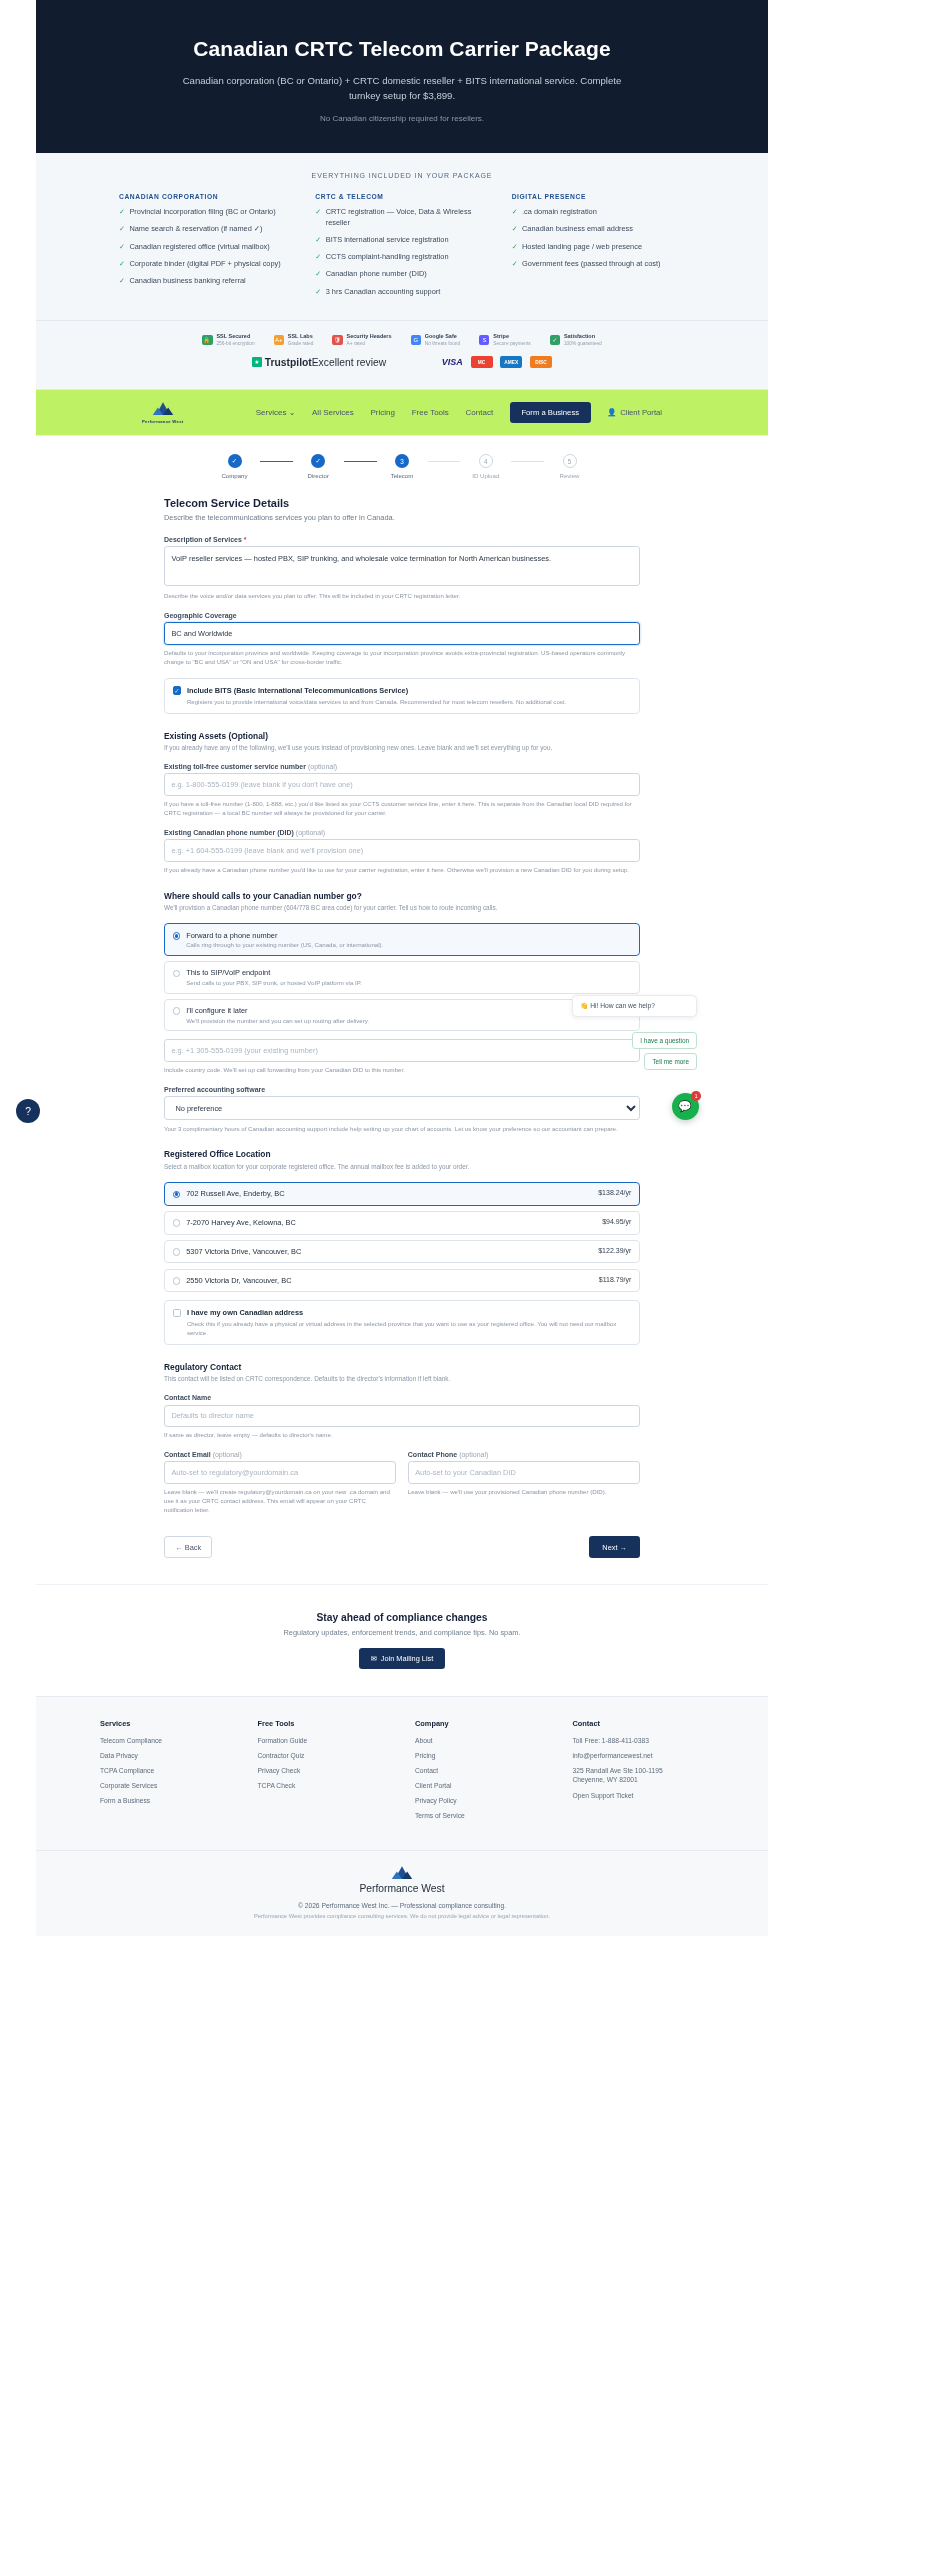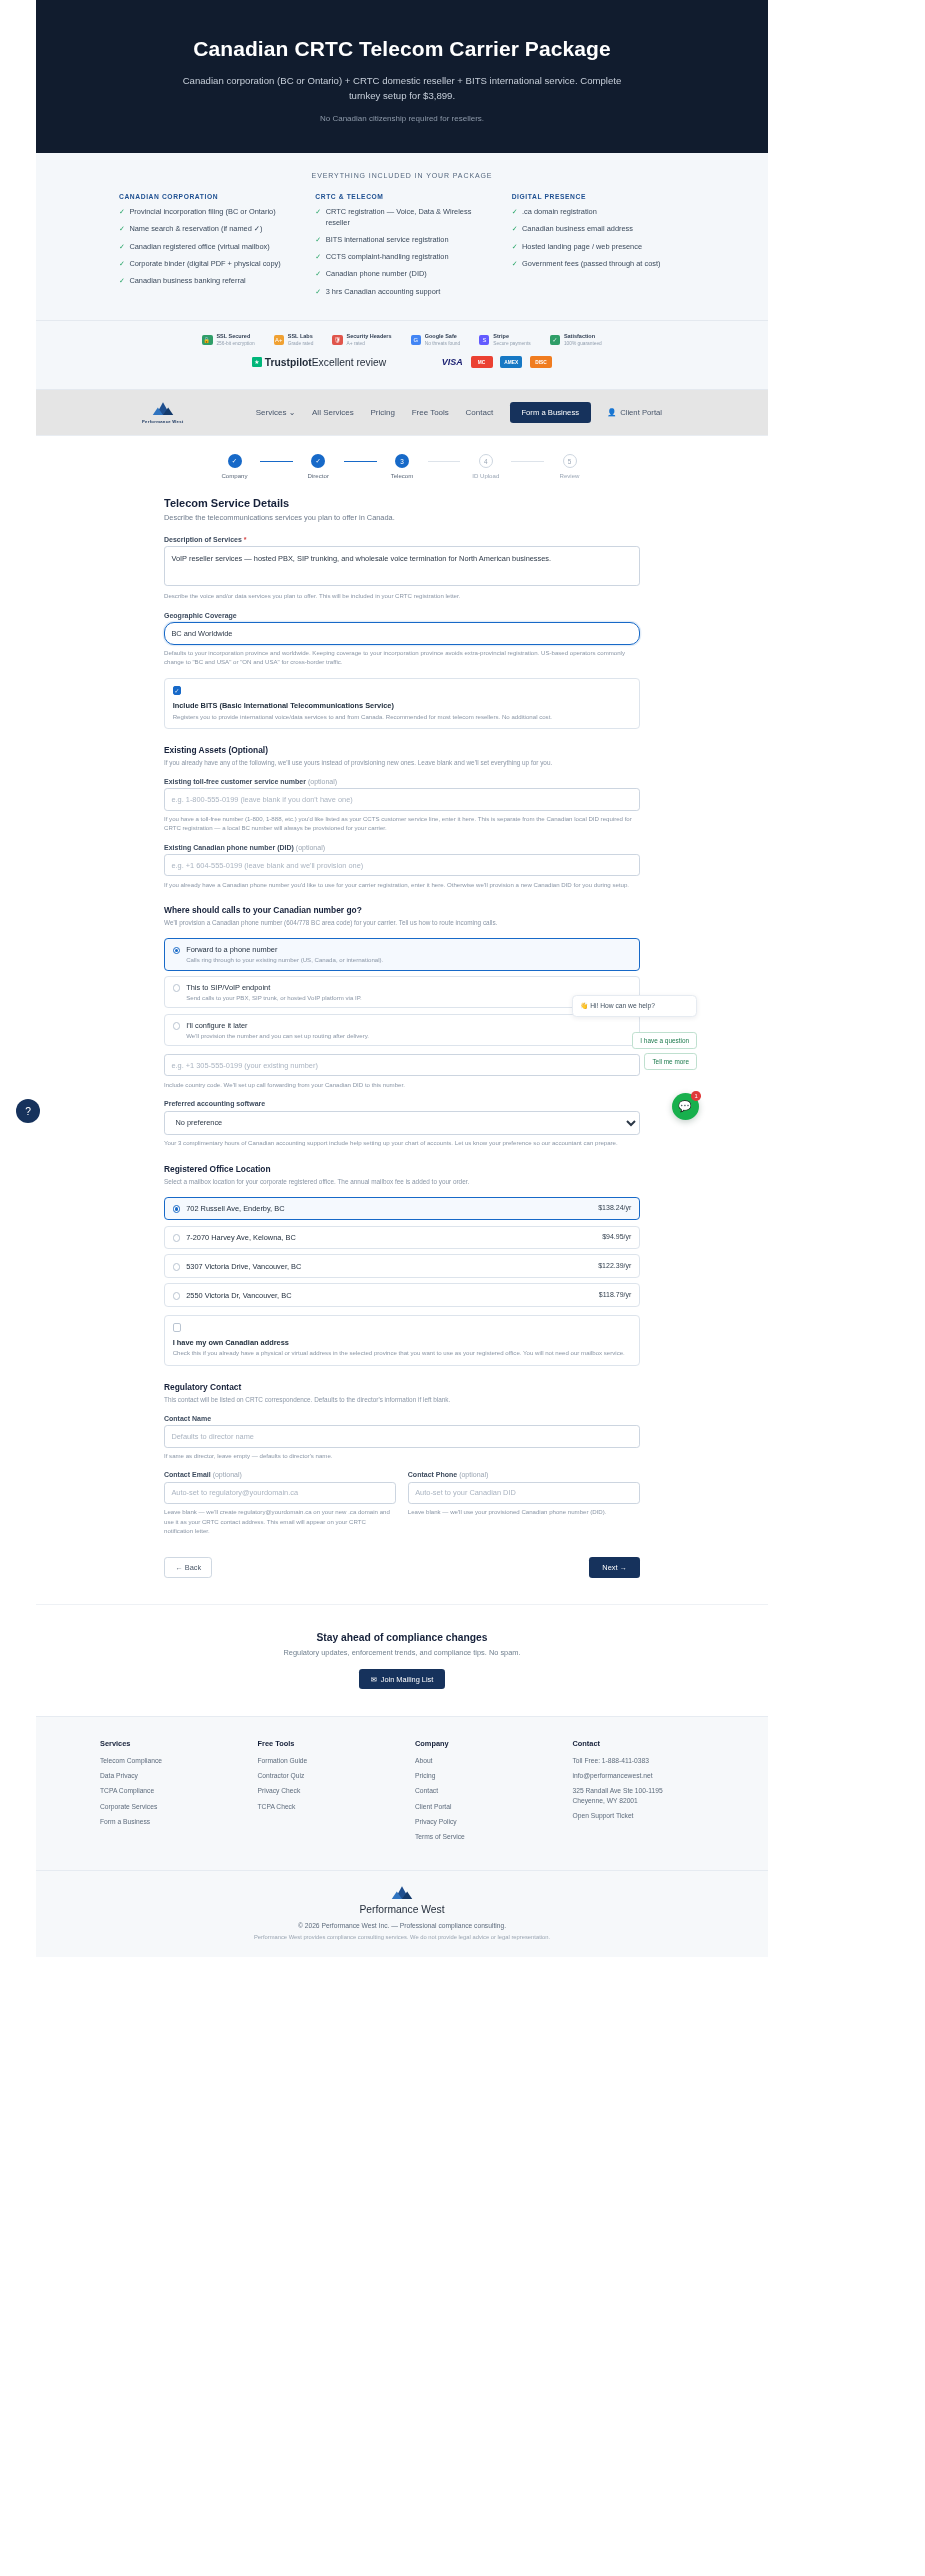--- a/index.html
+++ b/index.html
@@ -110,21 +110,21 @@
   .trustpilot{display:flex;align-items:center;gap:3.2px;}
   .tp-star{width:9.6px;height:9.6px;background:#00b67a;border-radius:1.3px;display:flex;align-items:center;justify-content:center;color:#fff;font-size:5.8px;}
 
   
   .nav {
     height:46px;
     border-bottom:0.6px solid #e9edf2;
     display:flex;
     align-items:center;
     padding:0 106px;
-    background:#e5e5e5;
+    background:#bef264;
   }
   .brand { display:flex; flex-direction:column; align-items:center; gap:1.9px; }
   .brand .mark { width:26px;height:16.7px; }
   .brand .bname { font-size:4.2px; letter-spacing:0.3px; color:#16325c; font-weight:bold; }
   .nav-links { margin-left:auto; display:flex; align-items:center; gap:16.7px; }
   .nav-links a { font-size:8px; color:#47556a; text-decoration:none; }
   .btn-primary {
     background:#16325c;color:#fff;border:none;border-radius:3.2px;
     font-size:7.7px;padding:5.8px 11.6px;cursor:pointer;
   }
@@ -157,27 +157,27 @@
     display:block;font-size:7px;color:#3d4b5e;margin-bottom:3.2px;font-weight:bold;
   }
   label.fld .req { color:#d64545; }
   .hint { font-size:6.1px;color:#8a96a6;line-height:1.5;margin-top:3.2px; }
   textarea.inp, input.inp, select.inp {
     width:100%;border:0.6px solid #ccd5e0;border-radius:3.2px;
     font-family:"Liberation Sans", sans-serif;font-size:7.4px;color:#2b3746;
     padding:5.8px 6.4px;background:#fff;outline:none;
   }
   textarea.inp { height:40px;resize:none;line-height:1.5; }
-  input.inp.focused { border-color:#1769c8; box-shadow:0 0 0 1.3px rgba(23,105,200,.12);border-radius:10px; }
+  input.inp.focused { border-color:#1769c8; box-shadow:0 0 0 1.3px rgba(23,105,200,.12); }
   input.inp::placeholder { color:#aab4c1; }
   .field { margin-bottom:11.6px; }
 
   .checkbox-card {
     border:0.6px solid #dde4ec;border-radius:3.9px;padding:7px 7.7px;
-    display:flex;gap:5.8px;margin-bottom:7.7px;background:#fff;flex-direction:column;
+    display:flex;gap:5.8px;margin-bottom:7.7px;background:#fff;
   }
   .cb {
     width:8.4px;height:8.4px;border-radius:1.9px;flex:0 0 auto;margin-top:0.6px;
     border:0.6px solid #b9c4d1;background:#fff;display:flex;align-items:center;justify-content:center;
   }
   .cb.checked { background:#1769c8;border-color:#1769c8;color:#fff;font-size:5.8px; }
   .cb-title { font-size:7.4px;color:#23303f;font-weight:bold; }
   .cb-desc { font-size:6.1px;color:#8a96a6;line-height:1.5;margin-top:1.9px; }
 
   h3.group { font-size:8.4px;margin:16.7px 0 2.6px;color:#16213a; }

